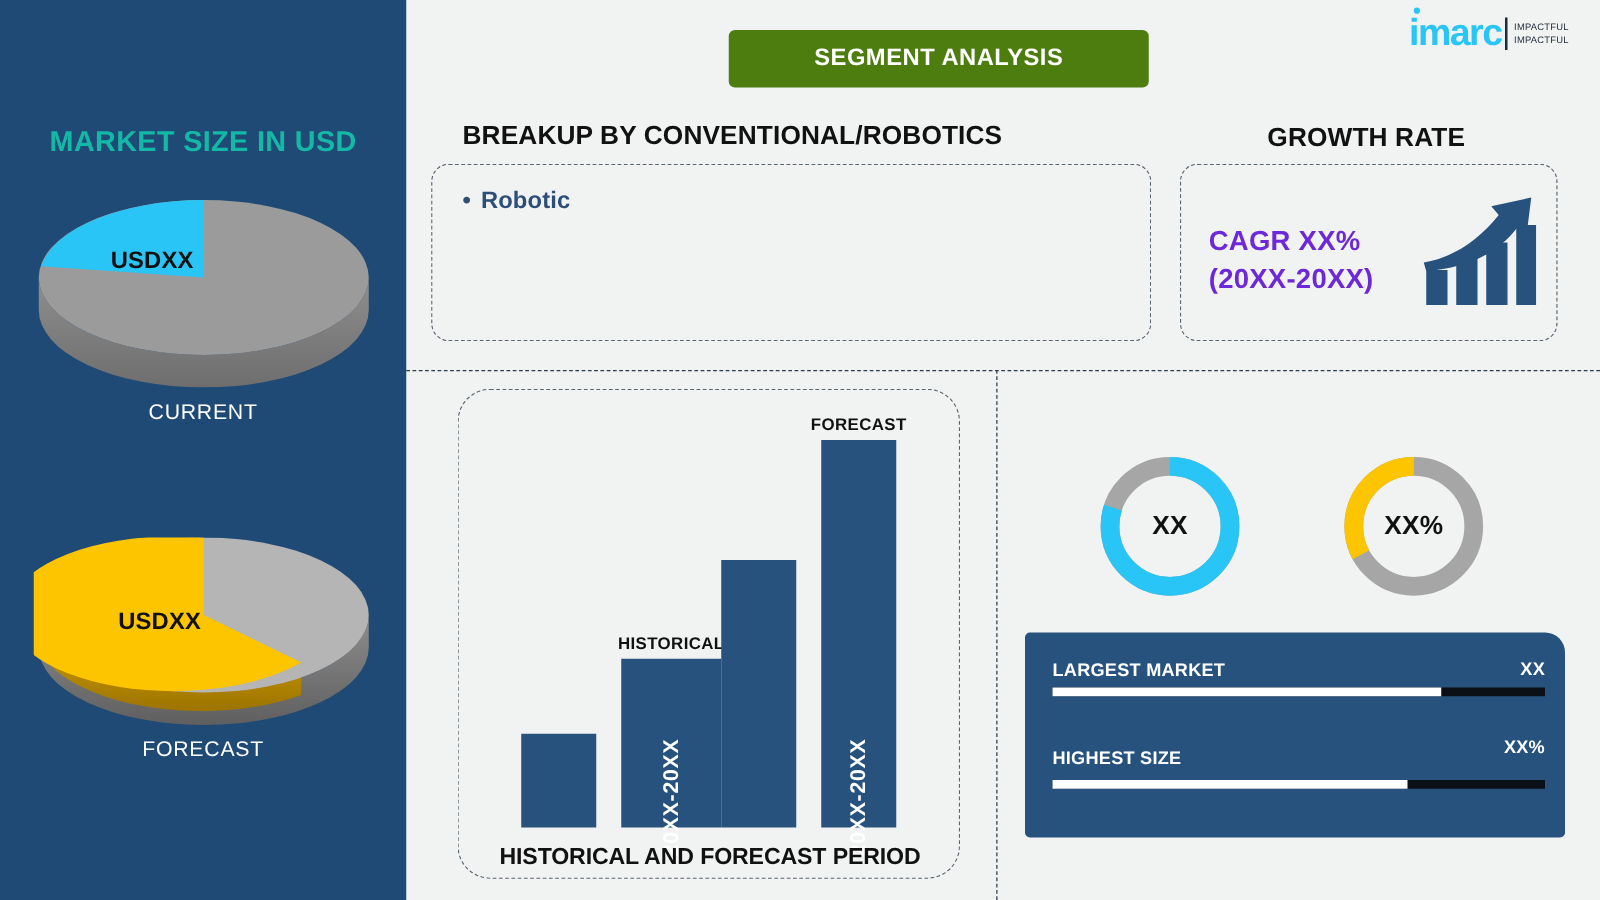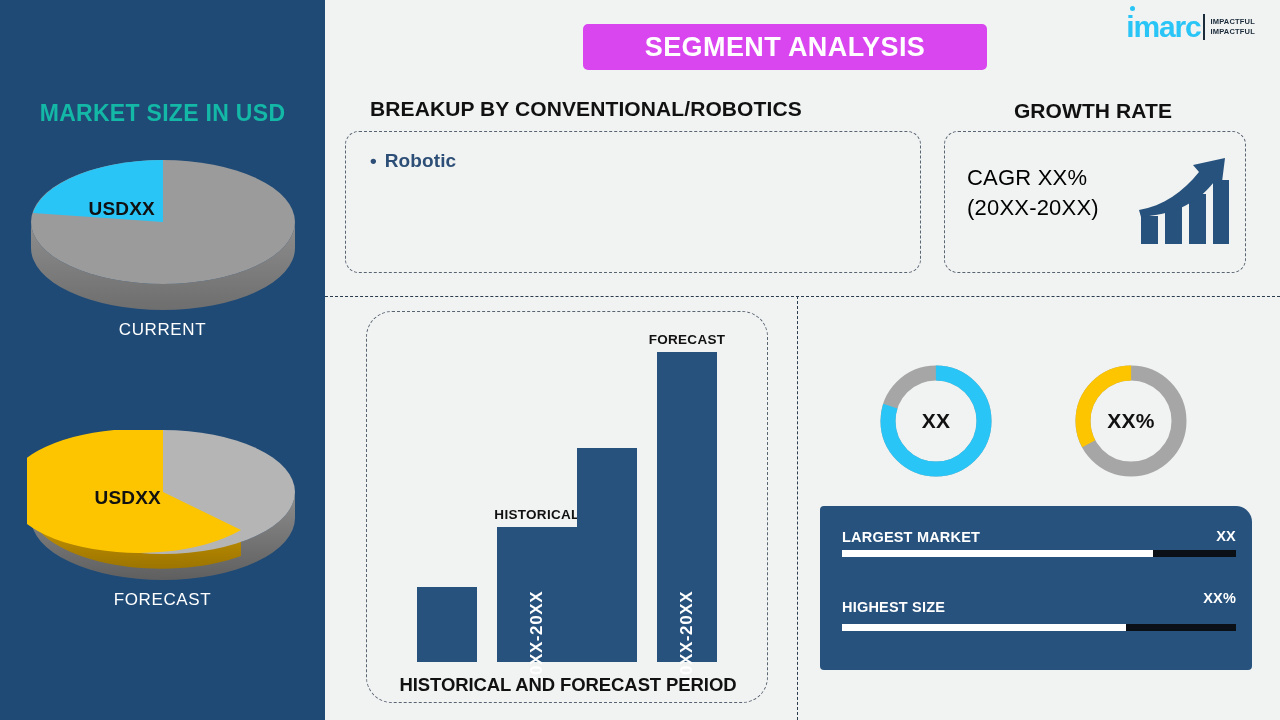--- a/index.html
+++ b/index.html
@@ -33,30 +33,30 @@
     position:absolute; color:#111111; font-size:19px; font-weight:bold;
     letter-spacing:.2px;
   }
   #pie-current-label { left:62px; top:38px; }
   #pie-forecast-label { left:68px; top:57px; }
 
   
   #header-band { position:absolute; left:325px; top:0; width:955px; height:88px; }
   #segment-title-pill {
     position:absolute; left:258px; top:24px;
-    width:404px; height:46px; background:#d946ef;
+    width:336px; height:46px; background:#4d7c0f;
     border-radius:5px; color:#FFFFFF;
-    font-size:27px; font-weight:bold; letter-spacing:.4px;
+    font-size:19px; font-weight:bold; letter-spacing:.4px;
     display:flex; align-items:center; justify-content:center;
   }
   #logo { position:absolute; right:25px; top:12px; display:flex; align-items:center; }
   #logo-mark { font-size:30px; font-weight:bold; color:#29C5F6; letter-spacing:-1.2px; line-height:1; position:relative; }
   #logo-dot { position:absolute; width:5px; height:5px; border-radius:50%; background:#29C5F6; left:4px; top:-6px; }
   #logo-rule { width:2px; height:26px; background:#1B2B3A; margin:0 5px 0 3px; }
-  #logo-tagline { font-size:7.5px; font-weight:bold; color:#1B2B3A; line-height:1.35; letter-spacing:.2px; }
+  #logo-tagline { font-size:7.5px; font-weight:normal; color:#1B2B3A; line-height:1.35; letter-spacing:.2px; }
 
   
   .section-heading {
     position:absolute; font-size:21px; font-weight:bold; color:#111111;
     letter-spacing:.1px;
   }
   #breakup-heading { left:370px; top:97px; }
   #growth-heading  { left:942px; top:99px; width:302px; text-align:center; }
 
   
@@ -68,22 +68,22 @@
   #growth-card  { left:944px; top:131px; width:302px; height:142px; }
 
   .bullet-list { padding:14px 0 0 24px; }
   .bullet-item {
     color:#2D4F77; font-size:19px; font-weight:bold; line-height:1.54;
     letter-spacing:.1px;
   }
   .bullet-item::before { content:"\2022"; margin-right:8px; }
 
   #growth-text {
-    position:absolute; left:22px; top:31px;
-    color:#000000; font-size:22px; font-weight:normal; line-height:1.35;
+    position:absolute; left:22px; top:46px;
+    color:#6d28d9; font-size:22px; font-weight:bold; line-height:1.35;
     letter-spacing:.2px;
   }
   #growth-icon { position:absolute; right:16px; top:22px; }
 
   
   #divider-h {
     position:absolute; left:325px; top:296px; width:955px; height:0;
     border-top:1.5px dashed #2A3B4D;
   }
   #divider-v {

